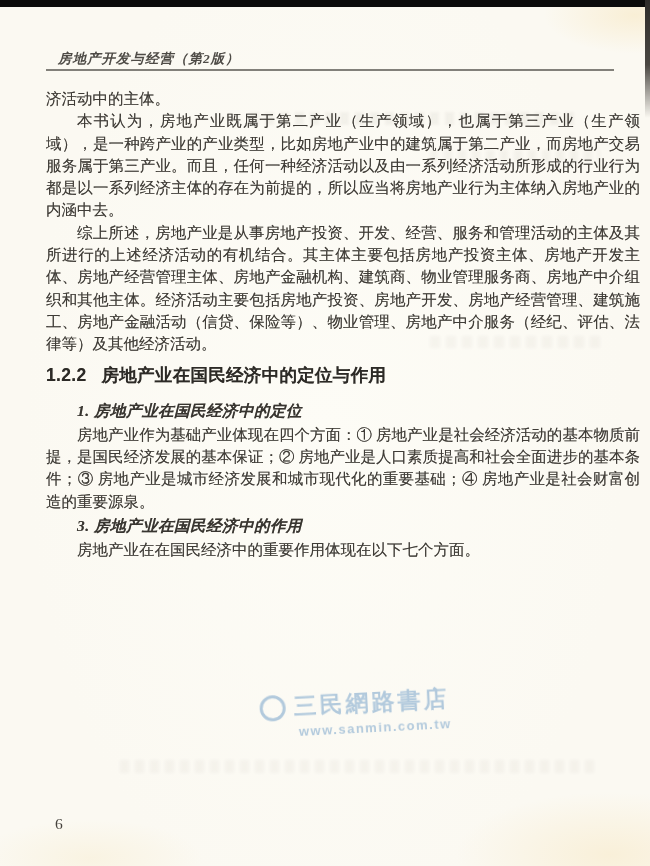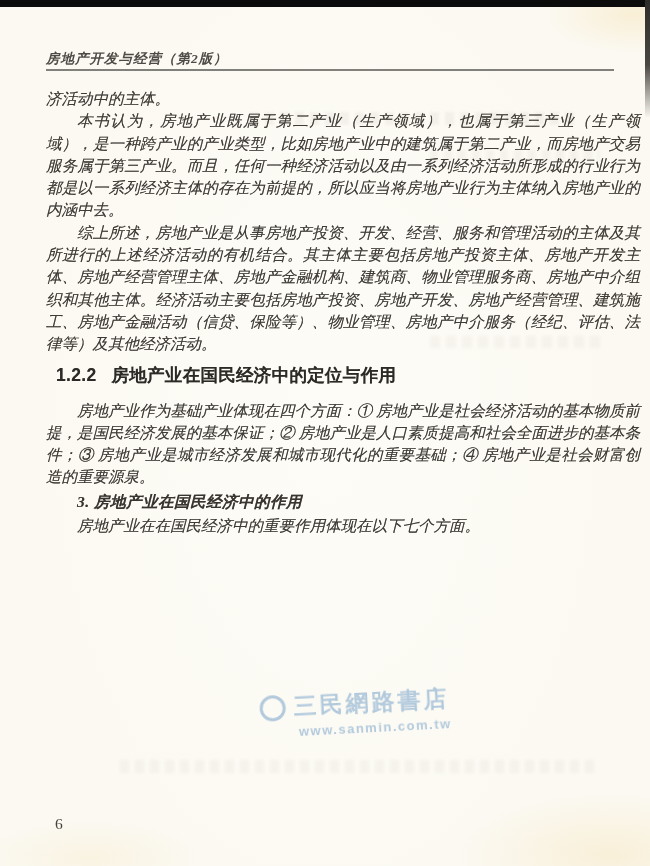--- a/index.html
+++ b/index.html
@@ -39,21 +39,21 @@
         background: repeating-linear-gradient(90deg, rgba(125,118,106,.16) 0 9px, transparent 9px 15px); }
   .g2 { left: 430px; top: 150px; width: 170px; height: 12px;
         background: repeating-linear-gradient(90deg, rgba(125,118,106,.13) 0 8px, transparent 8px 14px); }
   .g3 { left: 430px; top: 336px; width: 170px; height: 12px;
         background: repeating-linear-gradient(90deg, rgba(125,118,106,.12) 0 10px, transparent 10px 16px); }
   .g4 { left: 120px; top: 760px; width: 480px; height: 13px;
         background: repeating-linear-gradient(90deg, rgba(125,118,106,.12) 0 9px, transparent 9px 15px); }
 
   
   .running-header {
-    position: absolute; left: 46px; top: 49px; z-index: 2;
+    position: absolute; left: 58px; top: 49px; z-index: 2;
   }
   .running-header .hdr-text {
     display: inline-block;
     font-family: "Liberation Serif", "DejaVu Serif", serif;
     font-style: italic; font-weight: 600;
     font-size: 13.5px; letter-spacing: 1px; color: #4e4b46;
     border-bottom: 1px solid #6f6c66;
     padding-bottom: 2px;
   }
   .header-rule {
@@ -64,25 +64,24 @@
   
   .page-body {
     position: absolute; left: 46px; top: 88px; width: 594px; z-index: 2;
     color: #3f3c37;
     text-shadow: 0 0 0.4px rgba(63,60,55,.55);
   }
   .page-body p {
     margin: 0;
     font-size: 15.5px; line-height: 22.3px;
     text-align: justify;
-    font-style: italic;
   }
   .page-body p.indent { text-indent: 2em; }
   .sec-heading {
-    margin: 6px 10px 12px; color: #2c2a26;
+    margin: 6px 0 12px; color: #2c2a26;
     font-family: "Liberation Sans", "DejaVu Sans", sans-serif;
     font-weight: 700; font-size: 17.5px; line-height: 26px;
     letter-spacing: .3px;
   }
   .sec-heading .sec-num { margin-right: 15px; }
   .sub-heading {
     margin: 2px 0; text-indent: 2em;
     font-weight: 700; font-style: italic;
     font-size: 15.5px; line-height: 22.3px; color: #383530;
     letter-spacing: .5px;
@@ -145,20 +144,21 @@
   </div>
 
   <main class="page-body">
     <p class="noindent">济活动中的主体。</p>
     <p class="indent">本书认为，房地产业既属于第二产业（生产领域），也属于第三产业（生产领域），是一种跨产业的产业类型，比如房地产业中的建筑属于第二产业，而房地产交易服务属于第三产业。而且，任何一种经济活动以及由一系列经济活动所形成的行业行为都是以一系列经济主体的存在为前提的，所以应当将房地产业行为主体纳入房地产业的内涵中去。</p>
     <p class="indent">综上所述，房地产业是从事房地产投资、开发、经营、服务和管理活动的主体及其所进行的上述经济活动的有机结合。其主体主要包括房地产投资主体、房地产开发主体、房地产经营管理主体、房地产金融机构、建筑商、物业管理服务商、房地产中介组织和其他主体。经济活动主要包括房地产投资、房地产开发、房地产经营管理、建筑施工、房地产金融活动（信贷、保险等）、物业管理、房地产中介服务（经纪、评估、法律等）及其他经济活动。</p>
 
     <h2 class="sec-heading"><span class="sec-num">1.2.2</span><span>房地产业在国民经济中的定位与作用</span></h2>
 
 
+    <h3 class="sub-heading">1. 房地产业在国民经济中的定位</h3>
 
     <p class="indent">房地产业作为基础产业体现在四个方面：① 房地产业是社会经济活动的基本物质前提，是国民经济发展的基本保证；② 房地产业是人口素质提高和社会全面进步的基本条件；③ 房地产业是城市经济发展和城市现代化的重要基础；④ 房地产业是社会财富创造的重要源泉。</p>
 
     <h3 class="sub-heading">3. 房地产业在国民经济中的作用</h3>
 
     <p class="indent">房地产业在在国民经济中的重要作用体现在以下七个方面。</p>
   </main>
 
   <span class="page-number">6</span>
 

